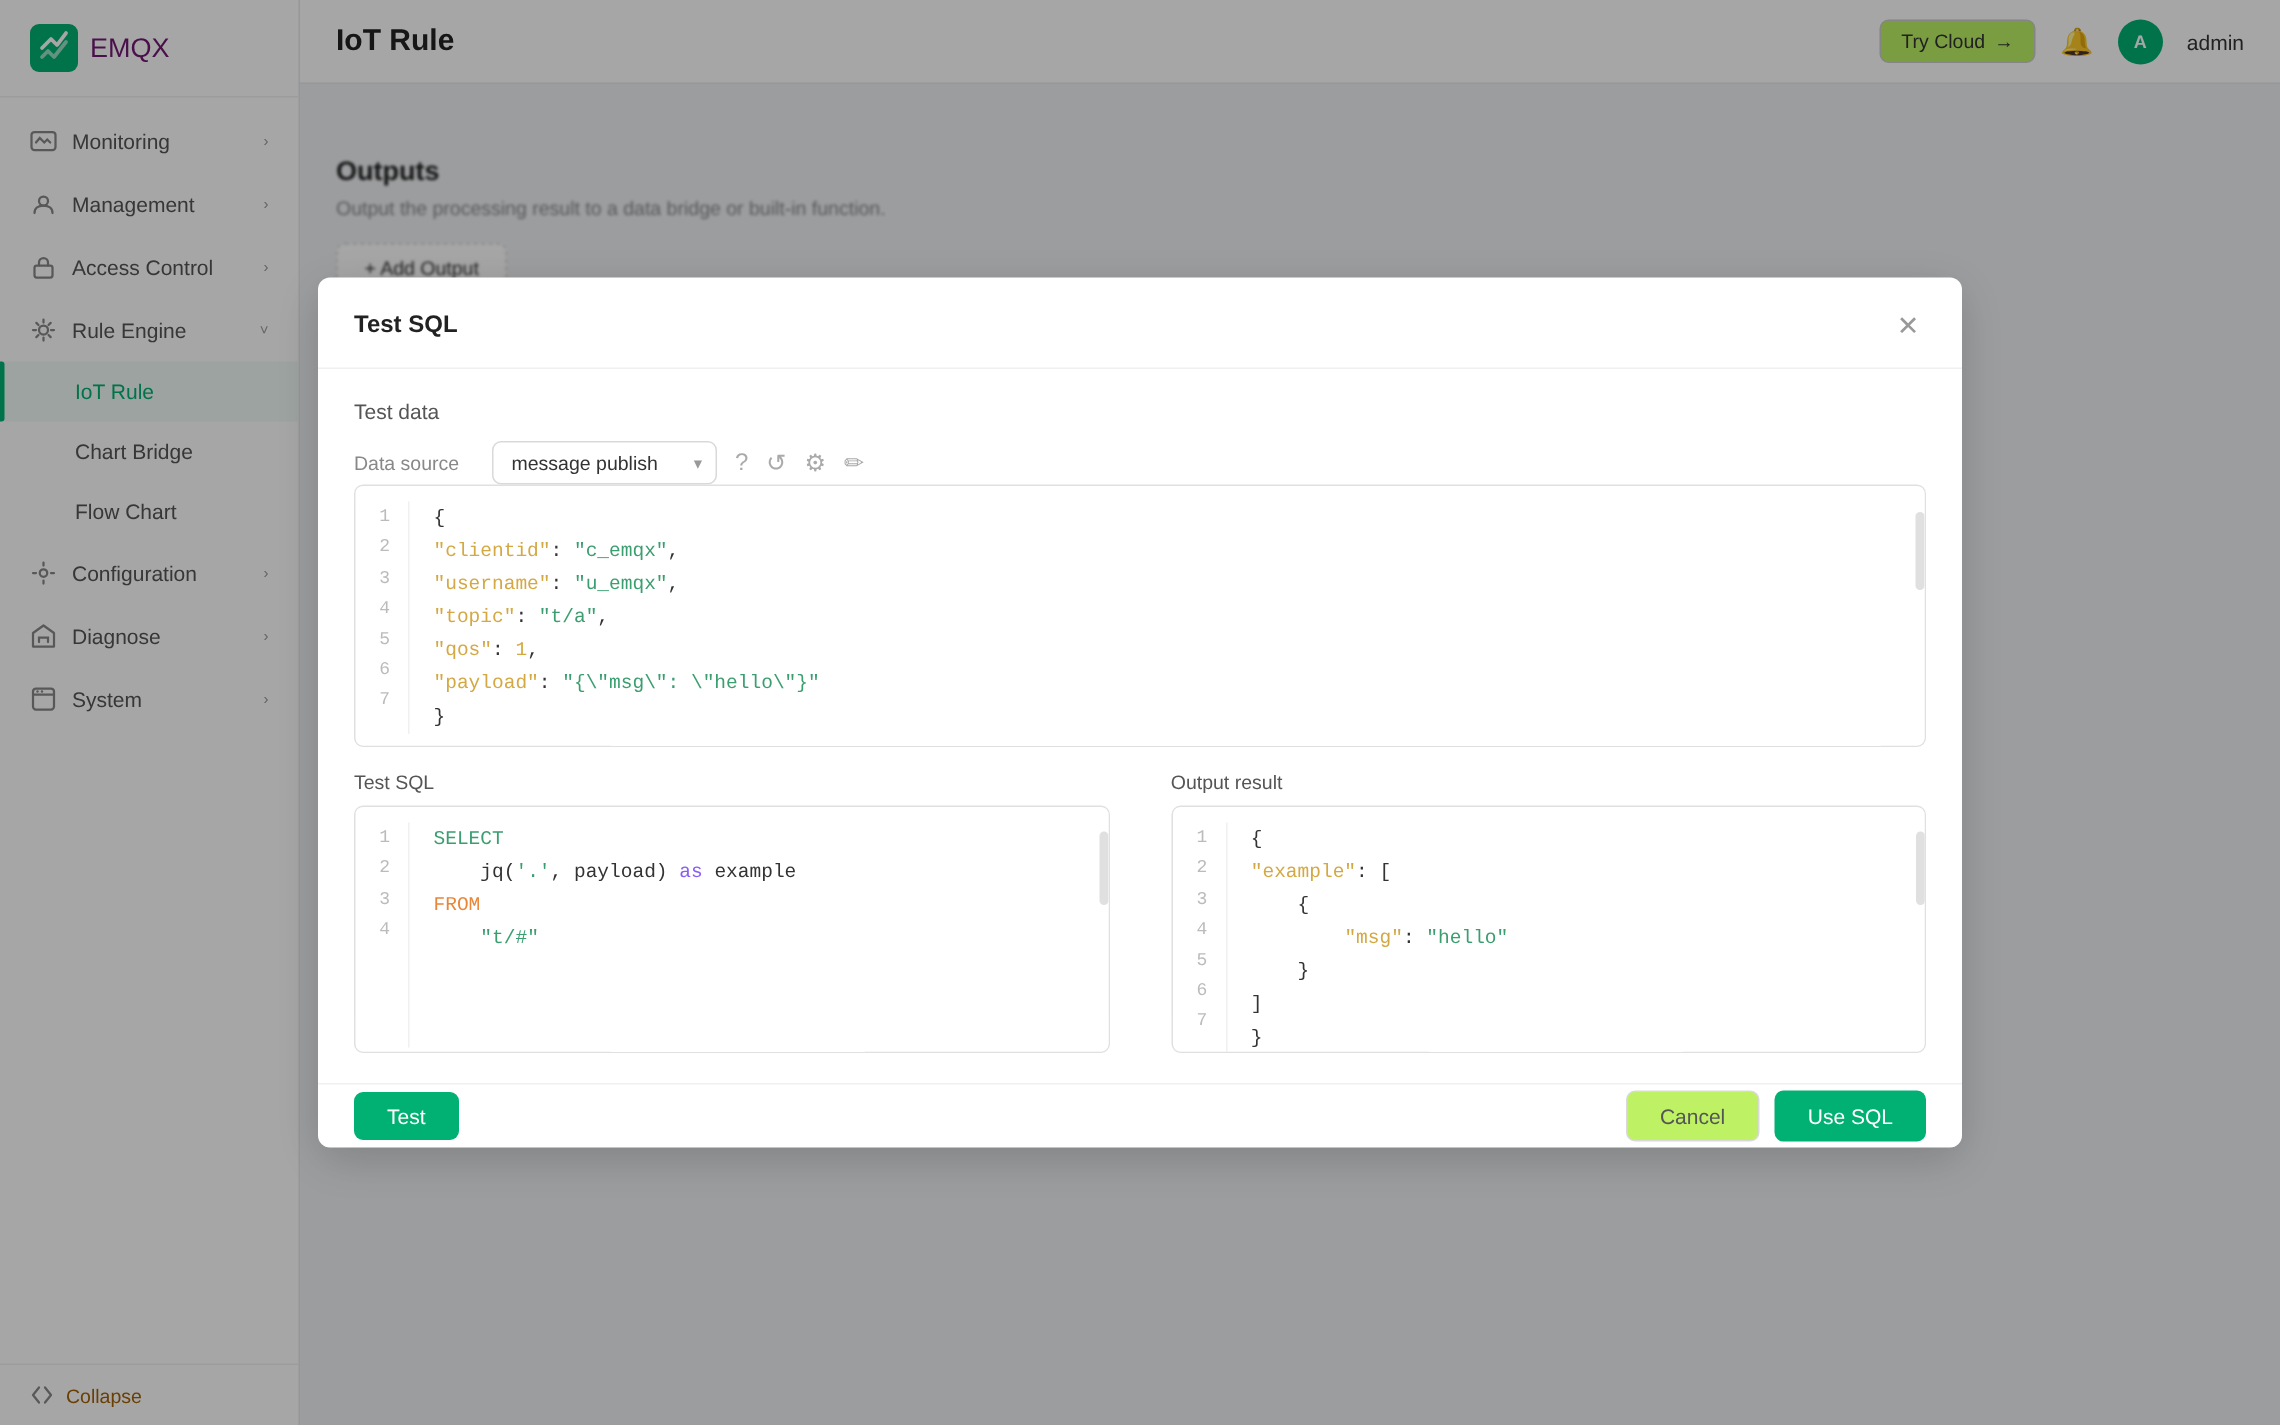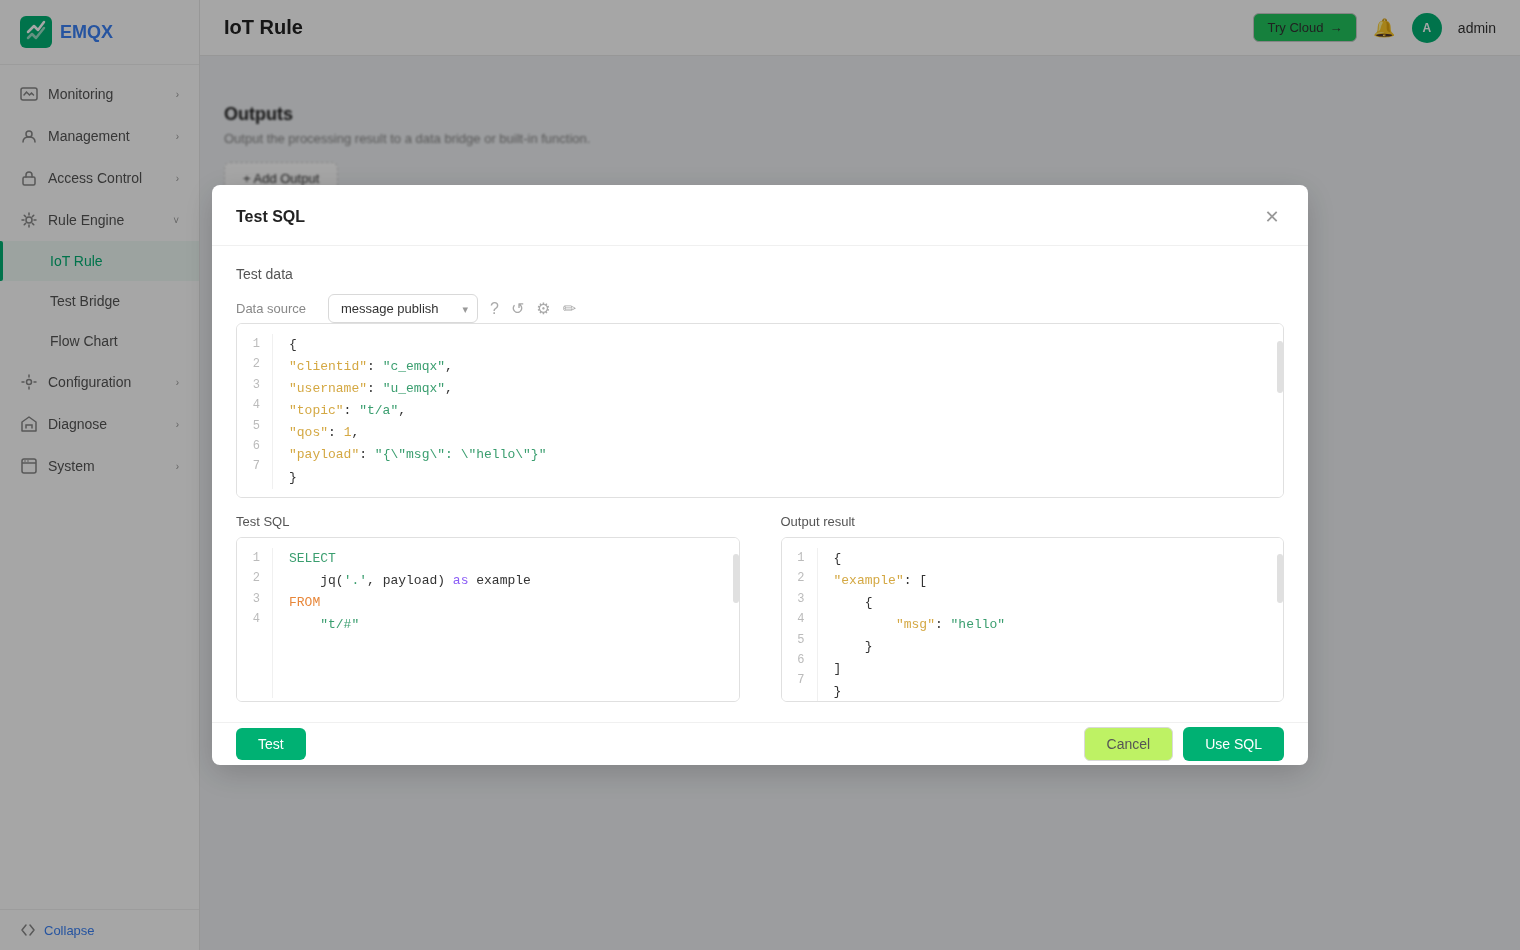--- a/index.html
+++ b/index.html
@@ -20,22 +20,22 @@
       align-items: center;
       gap: 8px;
       padding: 16px 20px;
       border-bottom: 1px solid #f0f0f0;
     }
     .logo-icon {
       width: 32px;
       height: 32px;
     }
     .logo-text {
-      color: #3b82f6;
-      font-weight: 700;
+      color: #701a75;
+      font-weight: 400;
       font-size: 18px;
     }
     .sidebar-nav {
       flex: 1;
       padding: 8px 0;
     }
     .nav-item {
       display: flex;
       align-items: center;
       gap: 10px;
@@ -62,21 +62,21 @@
     .chevron { margin-left: auto; font-size: 10px; color: #999; }
 
     .sidebar-bottom {
       padding: 16px 0;
       border-top: 1px solid #f0f0f0;
       display: flex;
       align-items: center;
       padding: 12px 20px;
       gap: 8px;
       cursor: pointer;
-      color: #3b82f6;
+      color: #a16207;
       font-size: 13px;
     }
 
     
     .main {
       flex: 1;
       display: flex;
       flex-direction: column;
       overflow: hidden;
     }
@@ -86,21 +86,21 @@
       padding: 0 24px;
       height: 56px;
       display: flex;
       align-items: center;
       justify-content: space-between;
     }
     .page-title { font-size: 20px; font-weight: 600; color: #222; }
     .topbar-right { display: flex; align-items: center; gap: 16px; }
     .try-cloud-btn {
       border: 1px solid #ccc;
-      background: #22c55e;
+      background: #bef264;
       border-radius: 6px;
       padding: 6px 14px;
       font-size: 13px;
       cursor: pointer;
       display: flex;
       align-items: flex-start;
       gap: 6px;
       color: #333;
     }
     .notif-icon { font-size: 18px; color: #555; cursor: pointer; }
@@ -346,21 +346,21 @@
         <circle cx="9" cy="9" r="3" stroke="#888" stroke-width="1.5"></circle>
         <path d="M9 2v2M9 14v2M2 9h2M14 9h2M4.22 4.22l1.42 1.42M12.36 12.36l1.42 1.42M4.22 13.78l1.42-1.42M12.36 5.64l1.42-1.42" stroke="#888" stroke-width="1.5" stroke-linecap="round"></path>
       </svg>
       <span>Rule Engine</span>
       <span class="chevron">˅</span>
     </div>
     <div class="nav-item sub active">
       <span>IoT Rule</span>
     </div>
     <div class="nav-item sub">
-      <span>Test Bridge</span>
+      <span>Chart Bridge</span>
     </div>
     <div class="nav-item sub">
       <span>Flow Chart</span>
     </div>
     <div class="nav-item">
       <svg class="nav-icon" viewBox="0 0 18 18" fill="none">
         <circle cx="9" cy="9" r="2.5" stroke="#888" stroke-width="1.5"></circle>
         <path d="M9 2v2M9 14v2M2 9h2M14 9h2" stroke="#888" stroke-width="1.5" stroke-linecap="round"></path>
       </svg>
       <span>Configuration</span>

